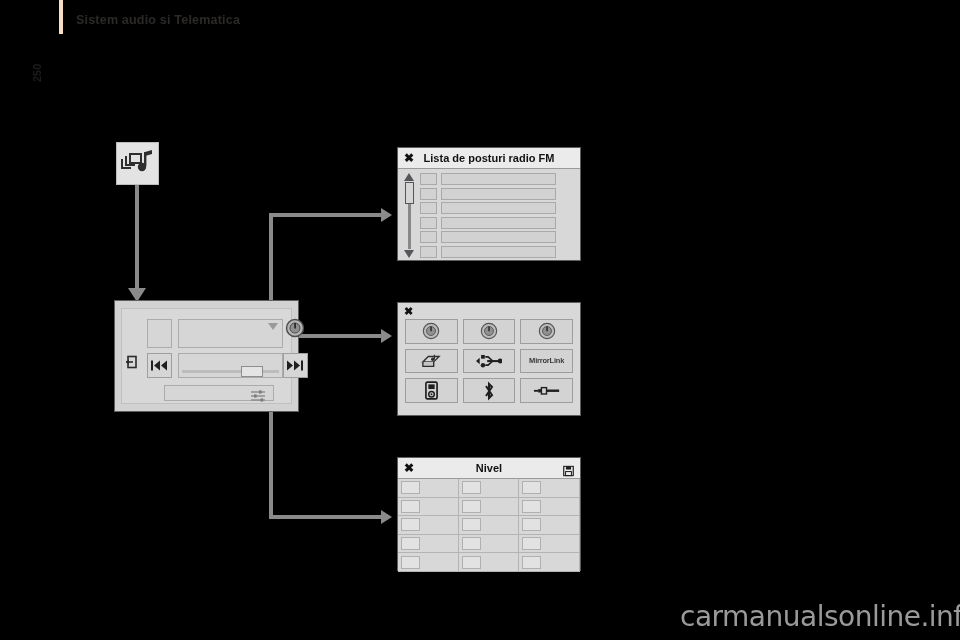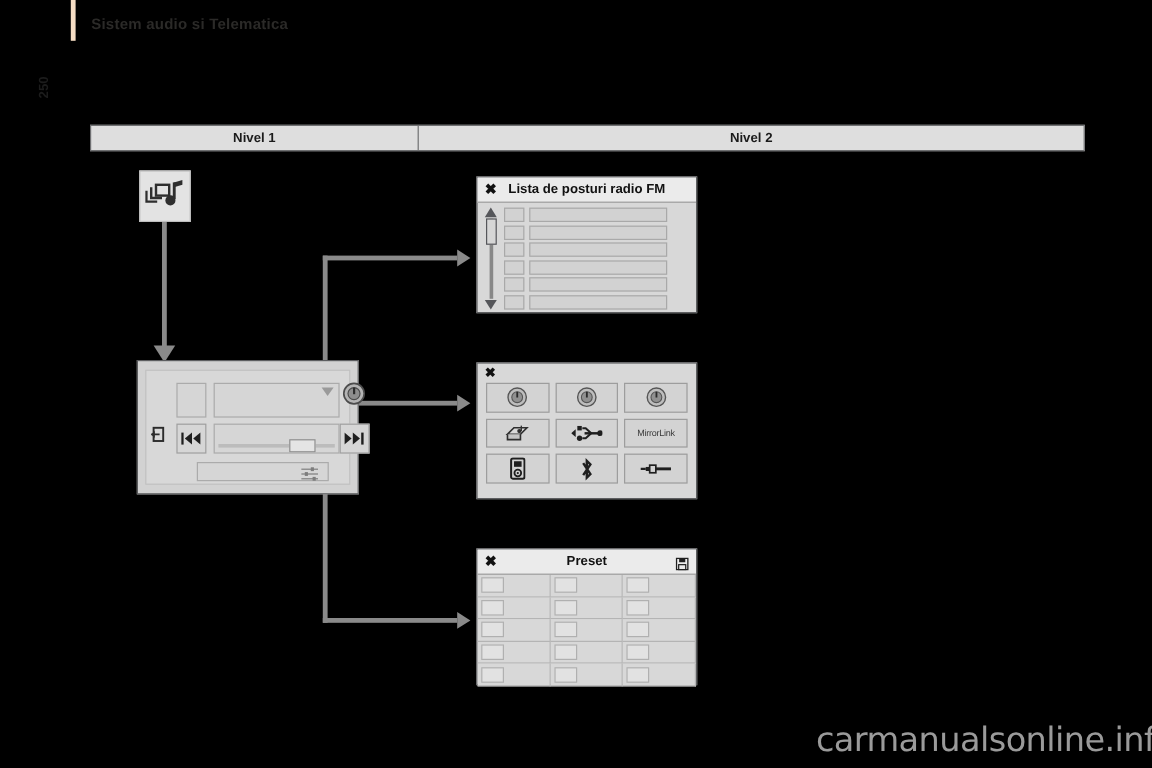--- a/index.html
+++ b/index.html
@@ -50,21 +50,21 @@
   .rl-row .sm{width:17px;background:#d2d2d2;border:1px solid #a9a9a9;box-sizing:border-box;}
   .rl-row .lg{flex:1;max-width:115px;background:#d2d2d2;border:1px solid #a9a9a9;box-sizing:border-box;}
 
   
   #source-panel{left:397px;top:302px;width:184px;height:114px;}
   .sp-head{height:16px;position:relative;}
   .sp-head .x{position:absolute;left:6px;top:3px;font-size:11px;font-weight:bold;color:#111;line-height:1;}
   .sp-grid{display:grid;grid-template-columns:repeat(3,1fr);grid-template-rows:repeat(3,1fr);
            gap:5px;padding:0 7px 7px 7px;height:91px;box-sizing:border-box;}
   .sp-cell{background:#d3d3d3;border:1px solid #9d9d9d;display:flex;align-items:center;justify-content:center;}
-  .mirror-txt{font-size:7.5px;font-weight:normal;color:#3a3a3a;letter-spacing:-.2px;}
+  .mirror-txt{font-size:7.5px;font-weight:bold;color:#3a3a3a;letter-spacing:-.2px;}
 
   
   #preset-panel{left:397px;top:457px;width:184px;height:114px;}
   .pp-grid{display:grid;grid-template-columns:repeat(3,1fr);grid-template-rows:repeat(5,1fr);
            height:93px;box-sizing:border-box;}
   .pp-cell{border-right:1px solid #b4b4b4;border-bottom:1px solid #b4b4b4;
            display:flex;align-items:center;padding-left:3px;box-sizing:border-box;background:#d8d8d8;}
   .pp-cell .box{width:19px;height:13px;background:#e2e2e2;border:1px solid #b0b0b0;box-sizing:border-box;}
 
   
@@ -108,24 +108,20 @@
 </style>
 </head>
 <body>
 
 <div class="page">
 
   <div class="hdr-accent"></div>
   <div class="hdr-title">Sistem audio si Telematica</div>
   <div class="page-num">250</div>
 
-  <div class="nivel-table">
-    <div class="nivel-cell c1">Nivel 1</div>
-    <div class="nivel-cell c2">Nivel 2</div>
-  </div>
 
   <div class="conn" style="left:135px;top:185px;width:4px;height:106px;"></div>
   <div class="arrowhead ah-down" style="left:128px;top:288px;"></div>
 
   <div class="conn" style="left:269px;top:213px;width:4px;height:106px;"></div>
   <div class="conn" style="left:269px;top:213px;width:112px;height:4px;"></div>
   <div class="arrowhead ah-right" style="left:381px;top:208px;"></div>
 
   <div class="conn" style="left:292px;top:334px;width:89px;height:4px;"></div>
   <div class="arrowhead ah-right" style="left:381px;top:329px;"></div>
@@ -321,21 +317,21 @@
           <path d="M1,5.8 L5.5,5.8" stroke="#1f1f1f" stroke-width="2"></path>
         </svg>
       </div>
 
     </div>
   </div>
 
   <div class="panel" id="preset-panel">
     <div class="panel-head">
       <span class="x">✖</span>
-      <span class="panel-title">Preset</span>
+      <span class="panel-title">Nivel</span>
       <span class="save">
         <svg width="11" height="11" viewBox="0 0 12 12">
           <rect x="0.8" y="0.8" width="10.4" height="10.4" fill="none" stroke="#1f1f1f" stroke-width="1.3"></rect>
           <rect x="3.2" y="0.8" width="5.6" height="3.6" fill="#1f1f1f"></rect>
           <rect x="2.8" y="6.6" width="6.4" height="4.6" fill="none" stroke="#1f1f1f" stroke-width="1.1"></rect>
         </svg>
       </span>
     </div>
     <div class="pp-grid">
       <div class="pp-cell">

